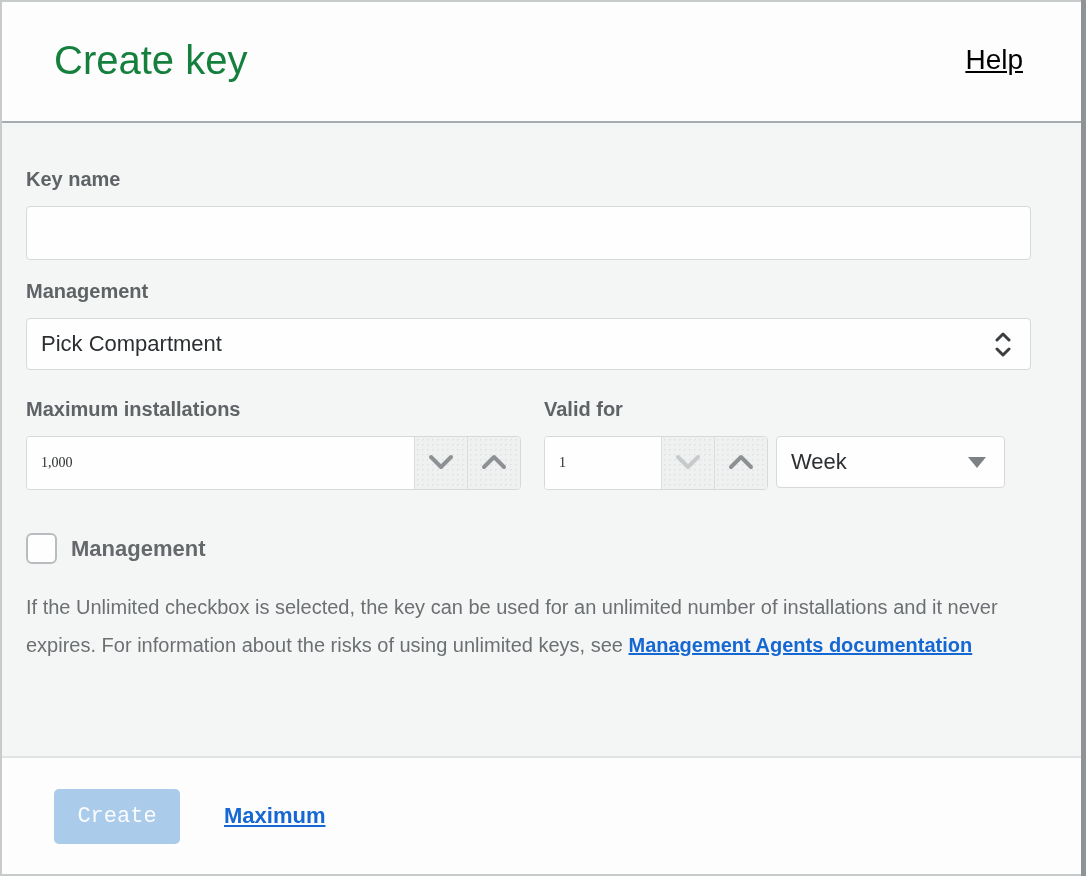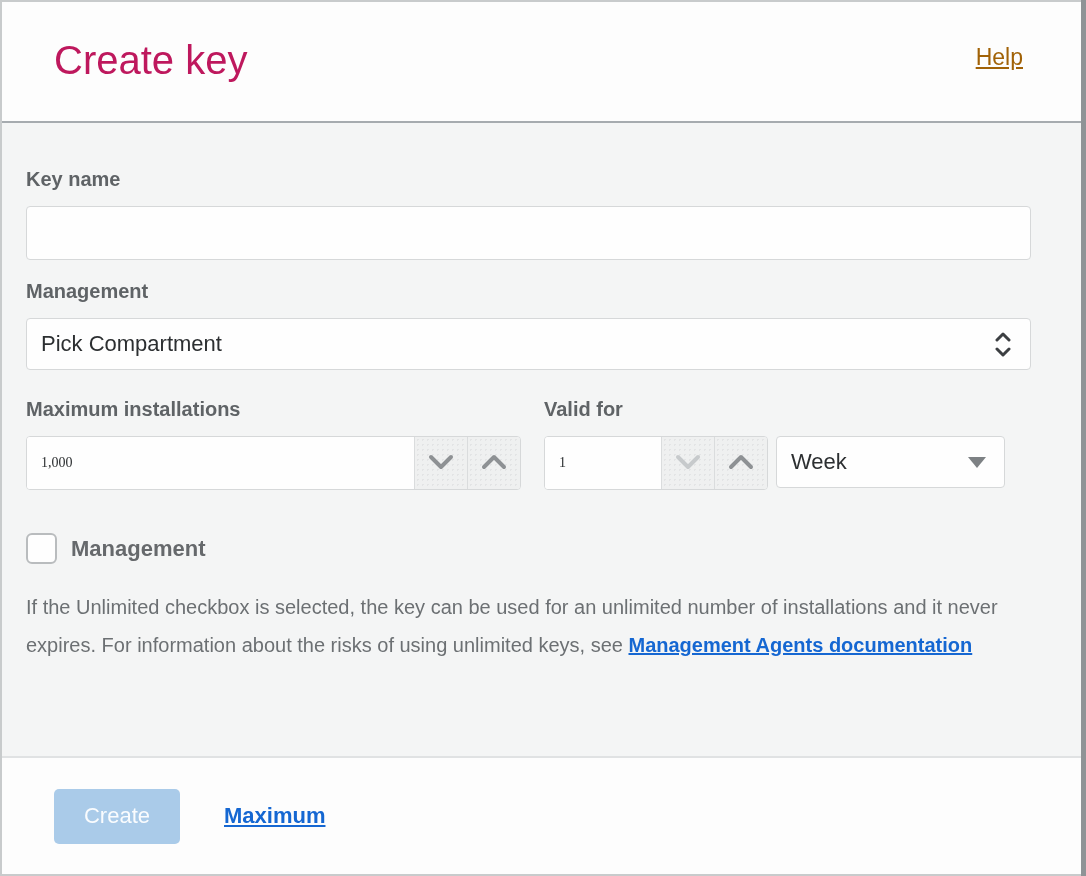--- a/index.html
+++ b/index.html
@@ -20,24 +20,24 @@
   }
   
   .hdr {
     flex: none; height: 121px; background: #fdfdfd;
     display: flex; justify-content: space-between; align-items: flex-start;
     padding: 0 62px 0 52px;
     border-bottom: 2px solid #a6abaf;
   }
   .title {
     margin: 34px 0 4px 0;
-    font-size: 40px; font-weight: 400; color: #be185d; line-height: 1.2;
+    font-size: 40px; font-weight: 400; color: #15803d; line-height: 1.2;
   }
   .help-link {
-    margin-top: 42px; font-size: 23px; color: #a16207;
+    margin-top: 42px; font-size: 28px; color: #000000;
     text-decoration: underline; cursor: pointer;
   }
   
   .bd {
     flex: 1; background: #f4f5f5; padding: 0 54px 0 24px; overflow: hidden;
   }
   .field-label {
     display: block; font-size: 20px; font-weight: 700; color: #5f6366;
   }
   .lbl-keyname    { margin-top: 45px; }
@@ -99,21 +99,21 @@
     color: #1567d2; font-weight: 700; text-decoration: underline; cursor: pointer;
   }
   
   .ftr {
     flex: none; height: 118px; background: #fdfdfd;
     border-top: 2px solid #e0e2e3;
     display: flex; align-items: center; padding: 0 52px;
   }
   .create-btn {
     width: 126px; height: 55px; border: none; border-radius: 5px;
-    background: #aacbe9; color: #fafcfe; font-family: Liberation Sans, sans-serif; font-size: 22px;
+    background: #aacbe9; color: #fafcfe; font-family: Liberation Mono, monospace; font-size: 22px;
     cursor: default;
   }
   .cancel-link {
     margin-left: 44px; font-size: 22px; font-weight: 700; color: #1567d2;
     text-decoration: underline; cursor: pointer;
   }
   
   .right-strip {
     position: absolute; top: 0; right: 0; width: 5px; height: 876px;
     background: #8f9396; z-index: 20;

